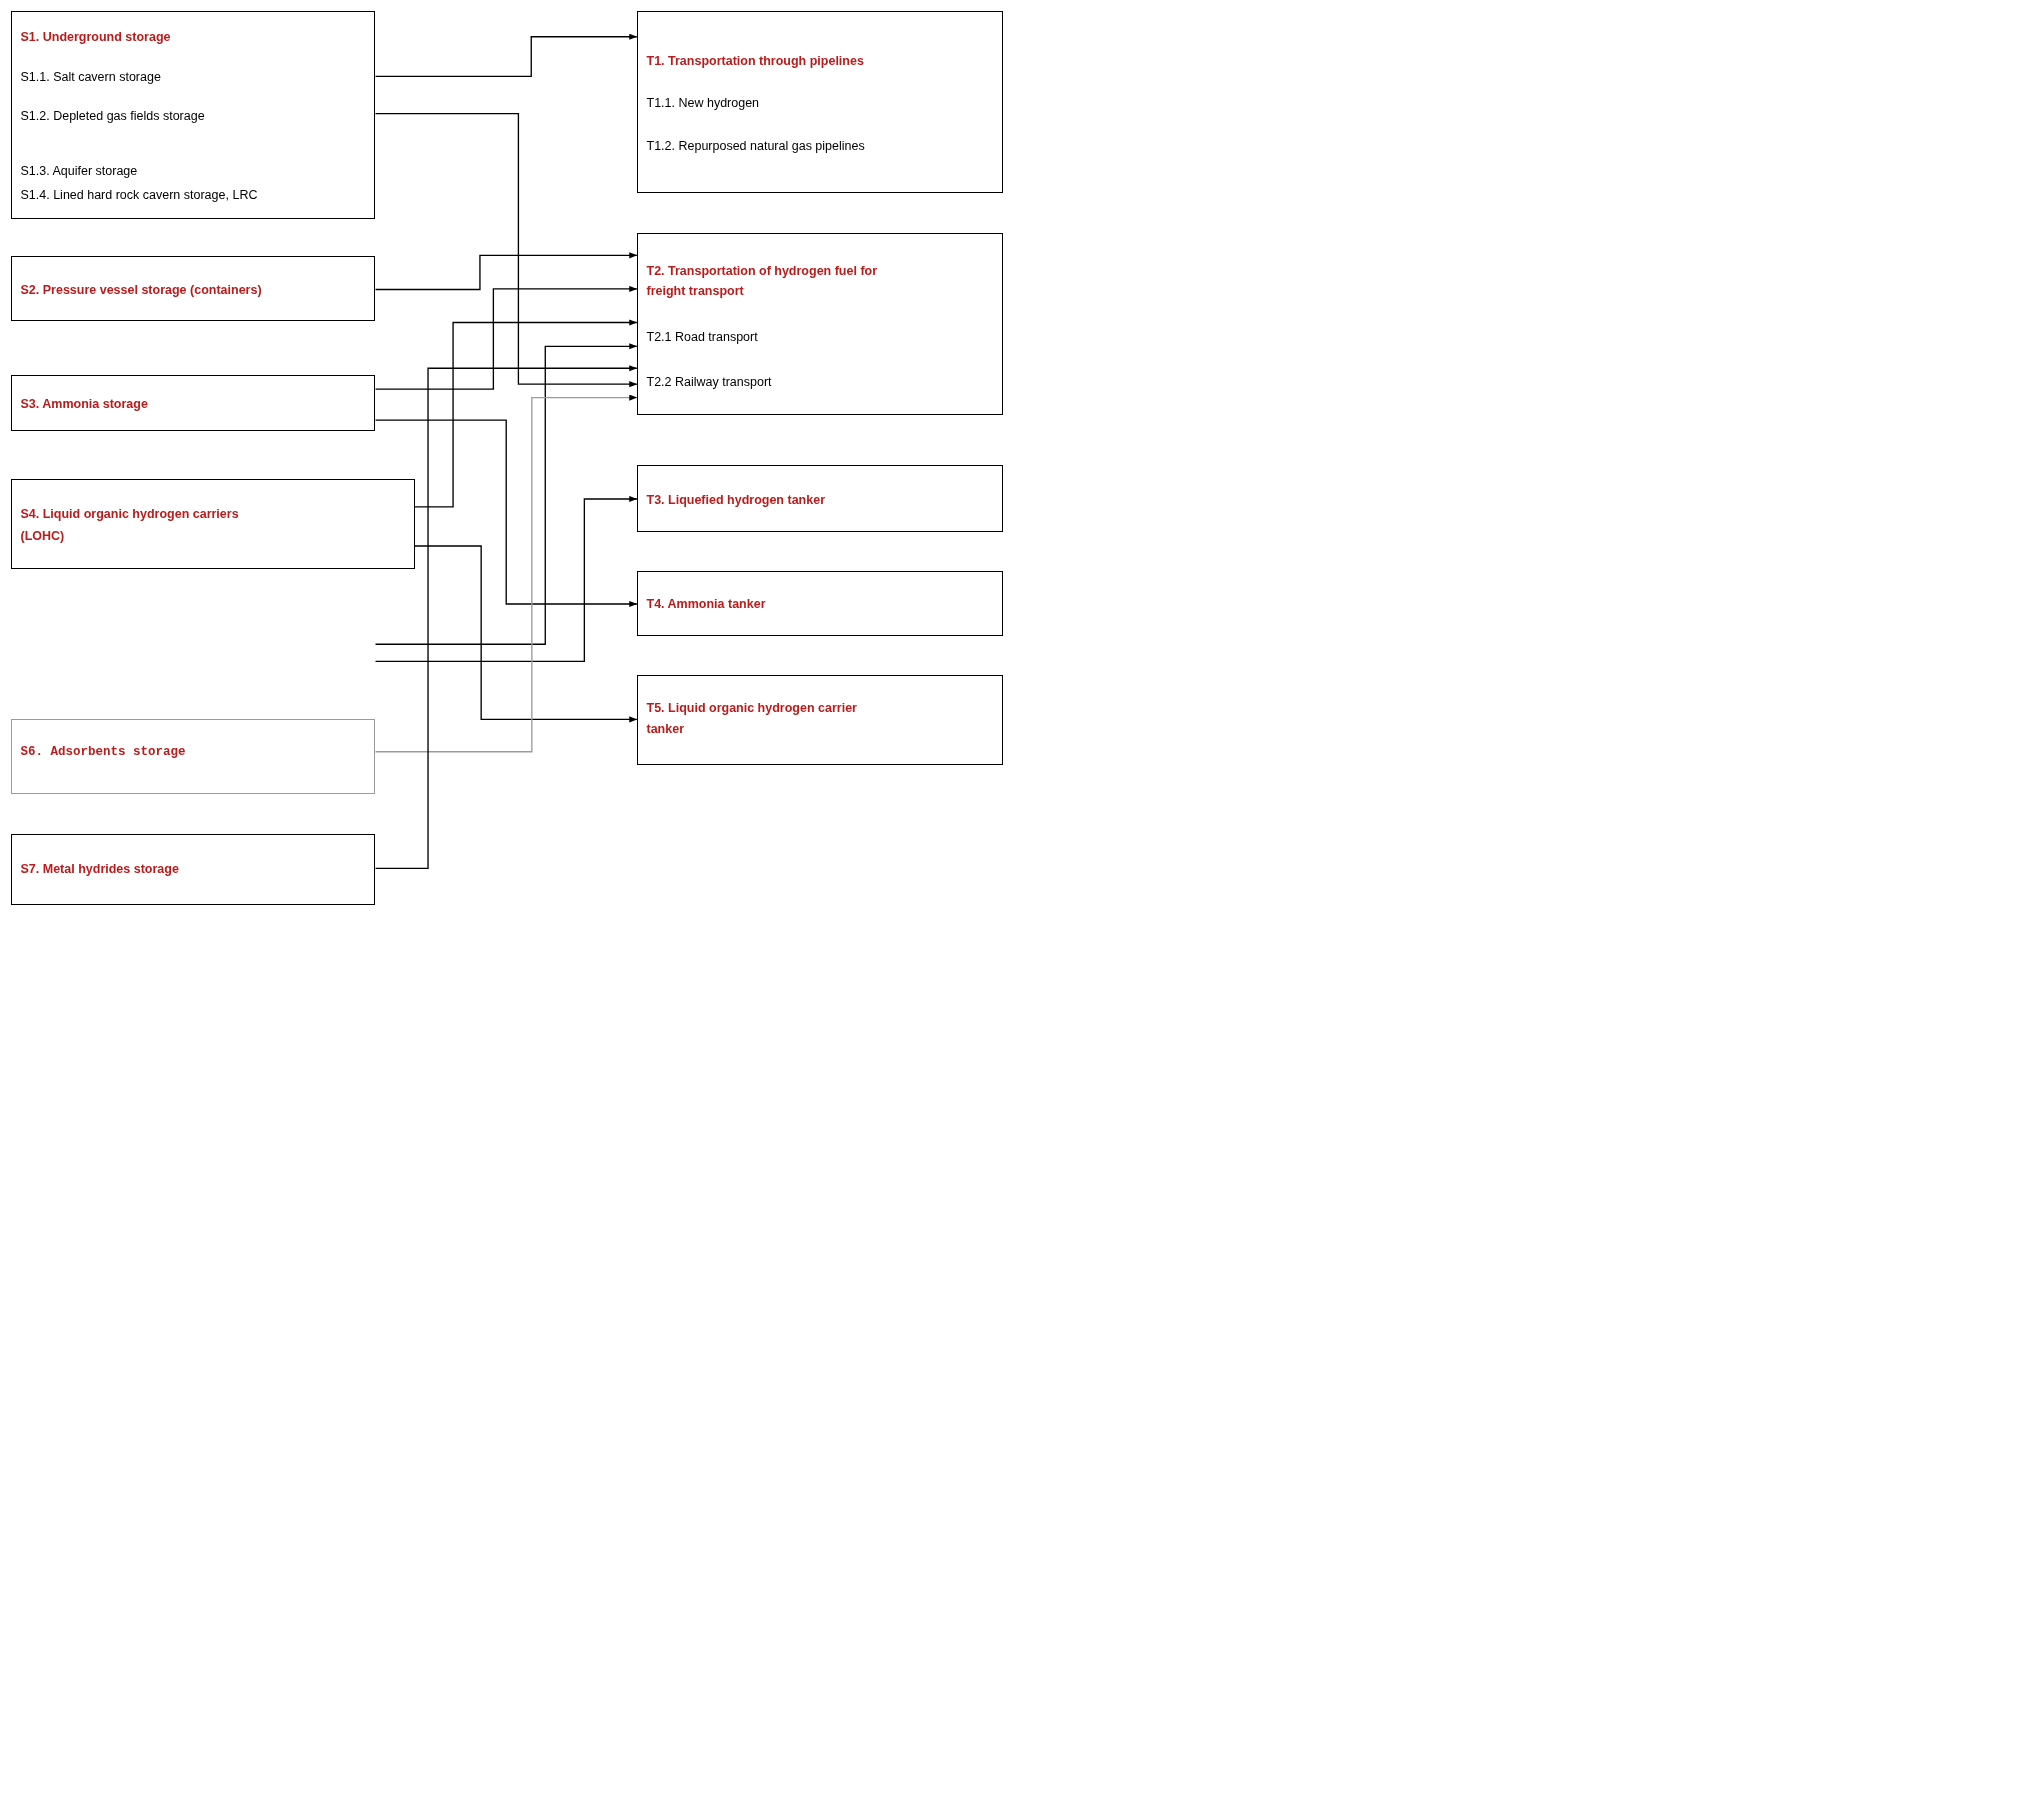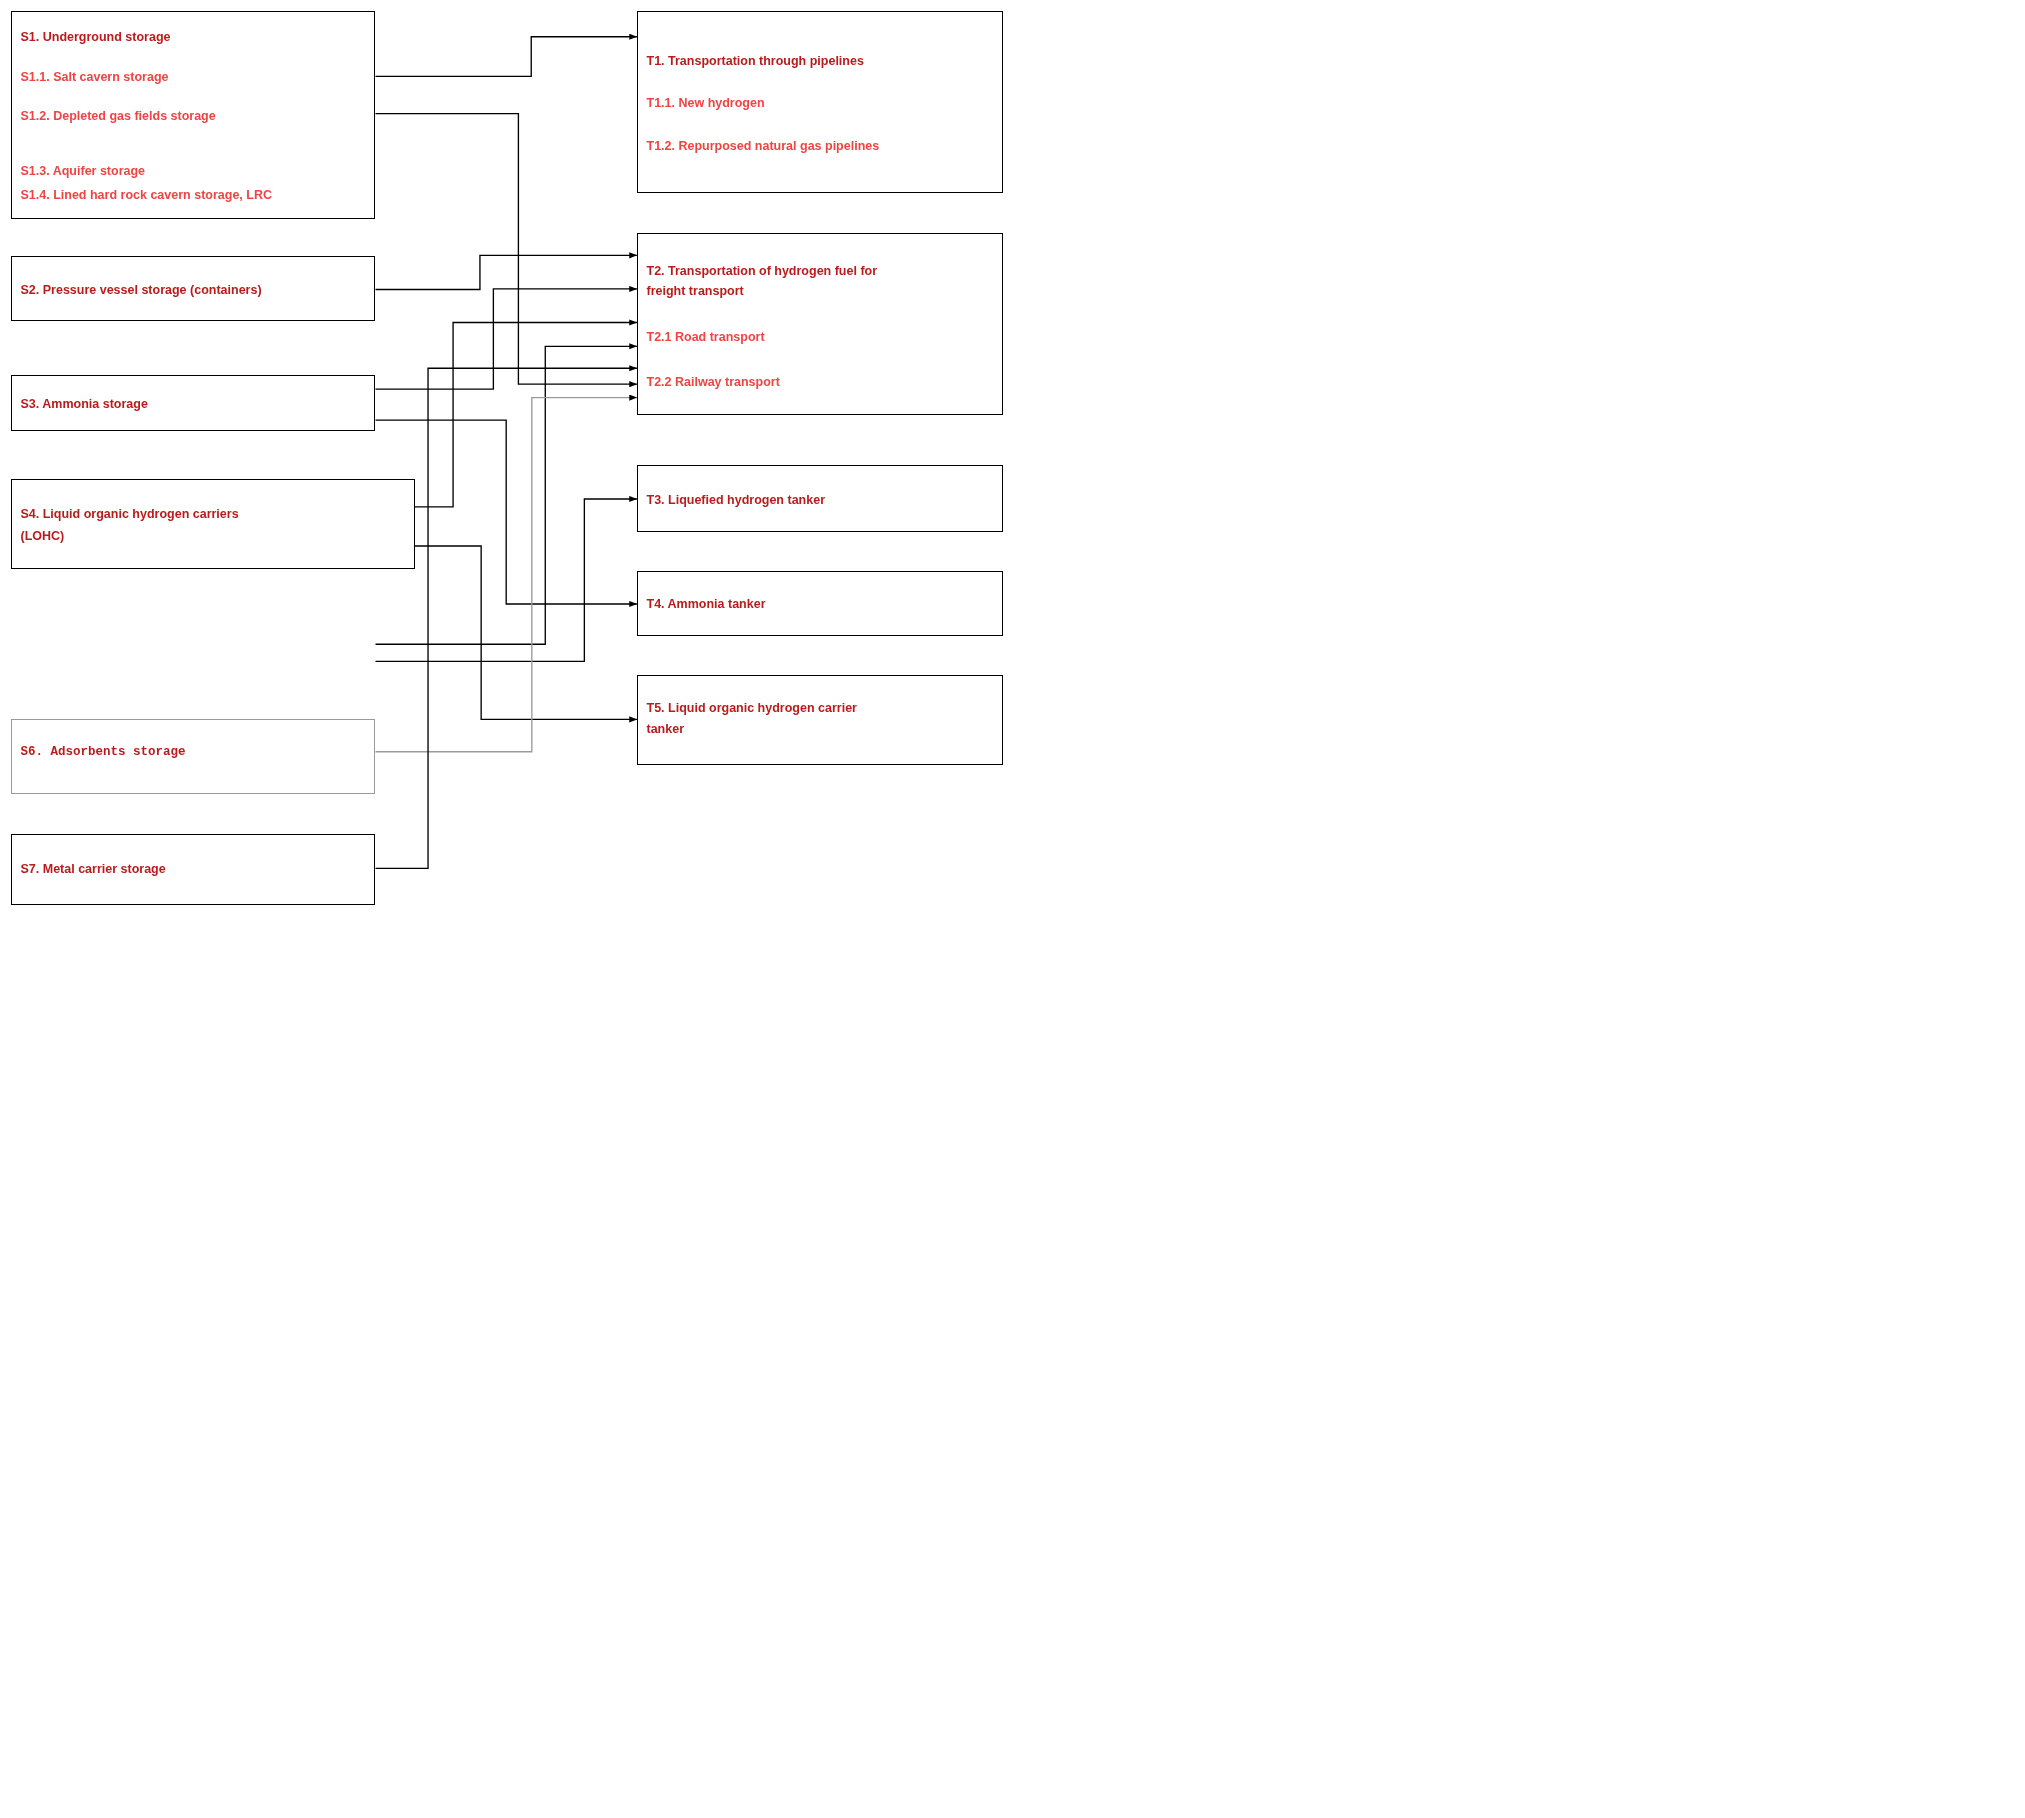--- a/index.html
+++ b/index.html
@@ -19,21 +19,21 @@
   }
   .node .tline{
     position:absolute;
     left:8.5px;right:3.7px;
     height:16px;line-height:16px;
     font-size:12.5px;
     white-space:nowrap;
     overflow:visible;
   }
   .tline.bold{font-weight:bold;color:#b91c1c;}
-  .tline.item{font-weight:bold;color:#ef4444;}
+  .tline.item{font-weight:normal;color:#000000;}
 </style>
 </head>
 <body>
 
 <div class="canvas">
   <svg id="wires" class="layer" width="1013" height="910" viewBox="0 0 1659 1490" xmlns="http://www.w3.org/2000/svg">
     <defs>
       <marker id="arrow-black" markerWidth="14" markerHeight="12" refX="12.5" refY="5" orient="auto" markerUnits="userSpaceOnUse">
         <path d="M0,0 L13,5 L0,10 Z" fill="#000000"></path>
       </marker>
@@ -68,21 +68,21 @@
         <div class="tline bold" style="top: 19.5px;">S3. Ammonia storage</div>
       </div>
       <div class="node" style="left: 11px; top: 479px; width: 404px; height: 90px; border-color: rgb(0, 0, 0);">
         <div class="tline bold" style="top: 26px;">S4. Liquid organic hydrogen carriers</div>
         <div class="tline bold" style="top: 48px;">(LOHC)</div>
       </div>
       <div class="node" style="left: 11px; top: 719px; width: 364px; height: 75px; border-color: rgb(154, 154, 154); font-family: Liberation Mono, monospace;">
         <div class="tline bold" style="top: 24.4px;">S6. Adsorbents storage</div>
       </div>
       <div class="node" style="left: 11px; top: 834px; width: 364px; height: 71px; border-color: rgb(0, 0, 0);">
-        <div class="tline bold" style="top: 26px;">S7. Metal carrier storage</div>
+        <div class="tline bold" style="top: 26px;">S7. Metal hydrides storage</div>
       </div>
       <div class="node" style="left: 637px; top: 11px; width: 366px; height: 182px; border-color: rgb(0, 0, 0);">
         <div class="tline bold" style="top: 41px;">T1. Transportation through pipelines</div>
         <div class="tline item" style="top: 83px;">T1.1. New hydrogen</div>
         <div class="tline item" style="top: 126px;">T1.2. Repurposed natural gas pipelines</div>
       </div>
       <div class="node" style="left: 637px; top: 233px; width: 366px; height: 182px; border-color: rgb(0, 0, 0);">
         <div class="tline bold" style="top: 29px;">T2. Transportation of hydrogen fuel for</div>
         <div class="tline bold" style="top: 49px;">freight transport</div>
         <div class="tline item" style="top: 95px;">T2.1 Road transport</div>

